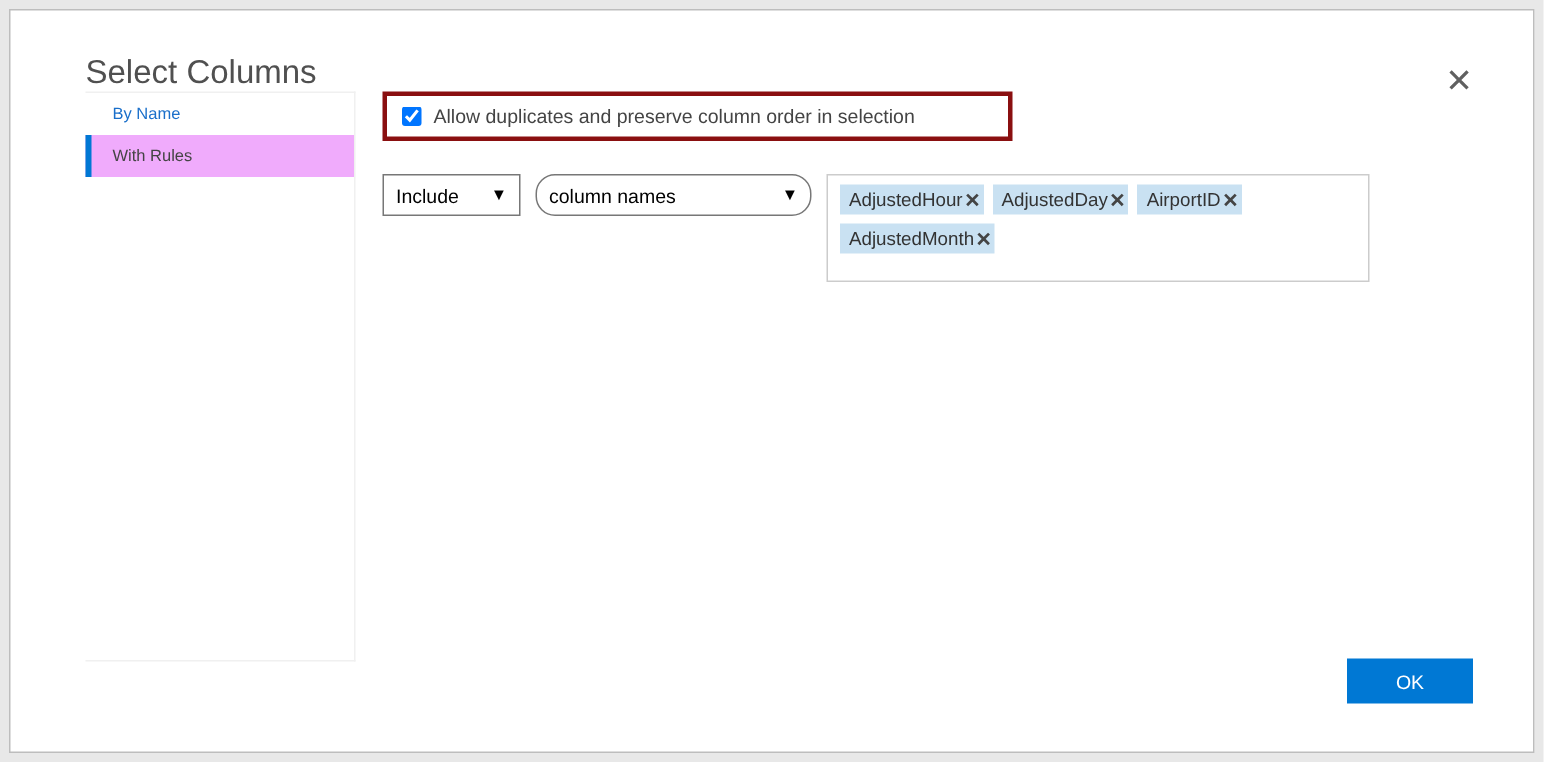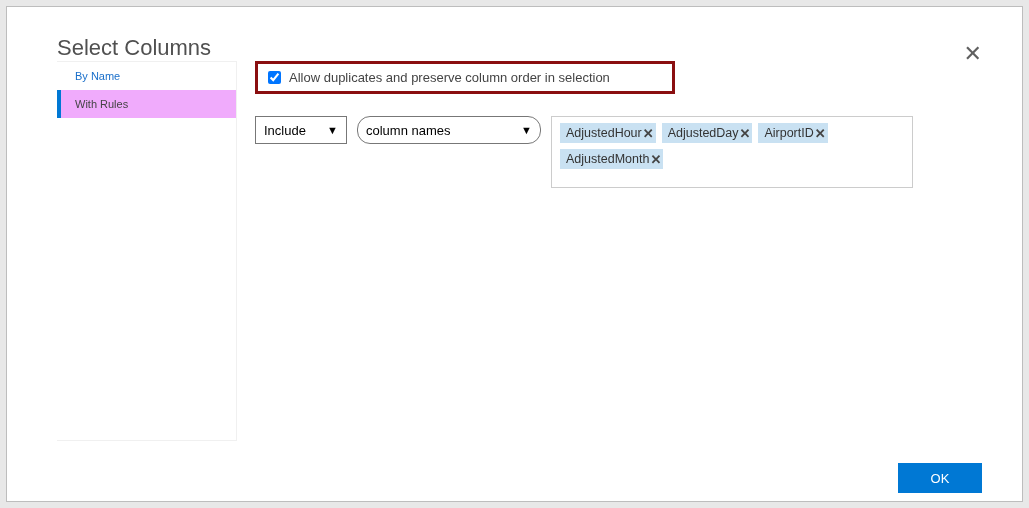--- a/index.html
+++ b/index.html
@@ -120,21 +120,21 @@
     .chip .x {
       font-weight: bold;
       color: #444;
       margin-left: 1px;
       cursor: pointer;
       font-size: 13px;
     }
     .ok-button {
       position: absolute;
       right: 40px;
-      bottom: 8px;
+      bottom: 32px;
       background: #0078d4;
       color: #fff;
       border: none;
       width: 84px;
       height: 30px;
       font-size: 13px;
       cursor: pointer;
     }
   </style>
 </head>

